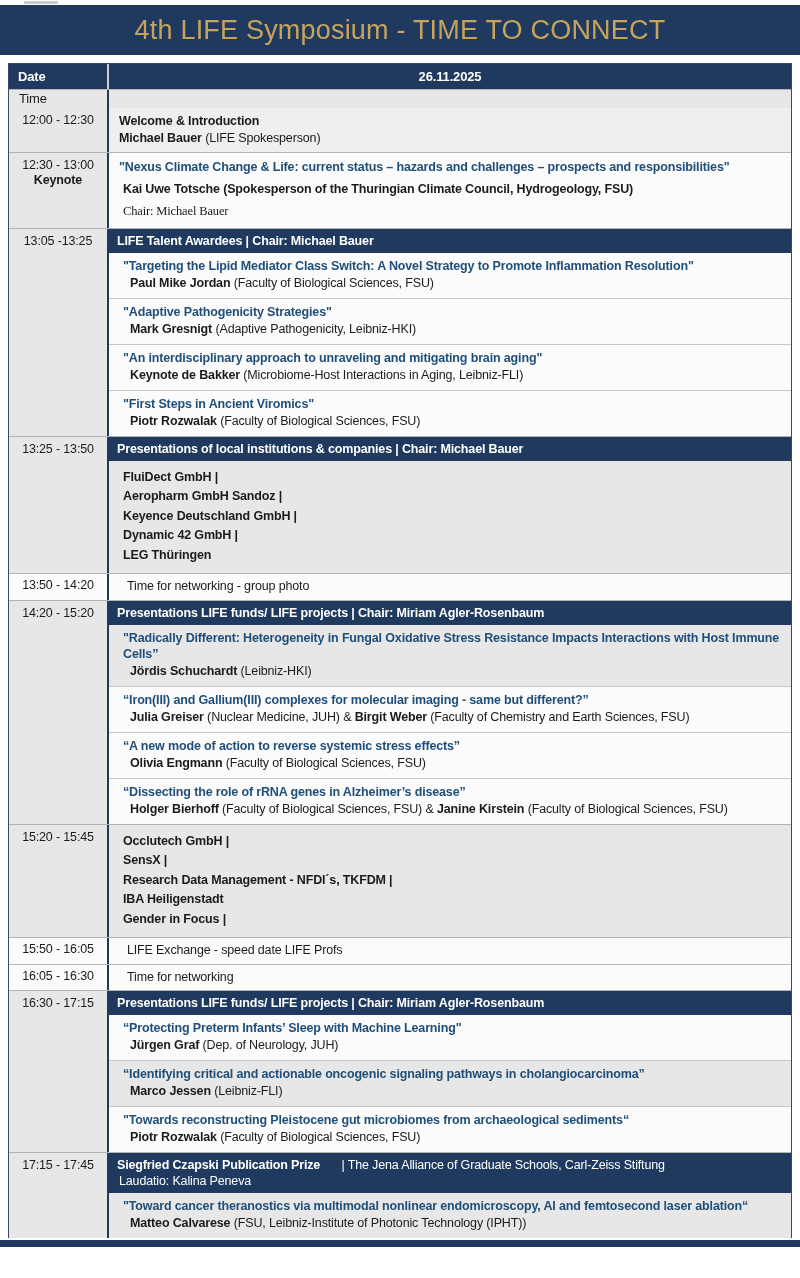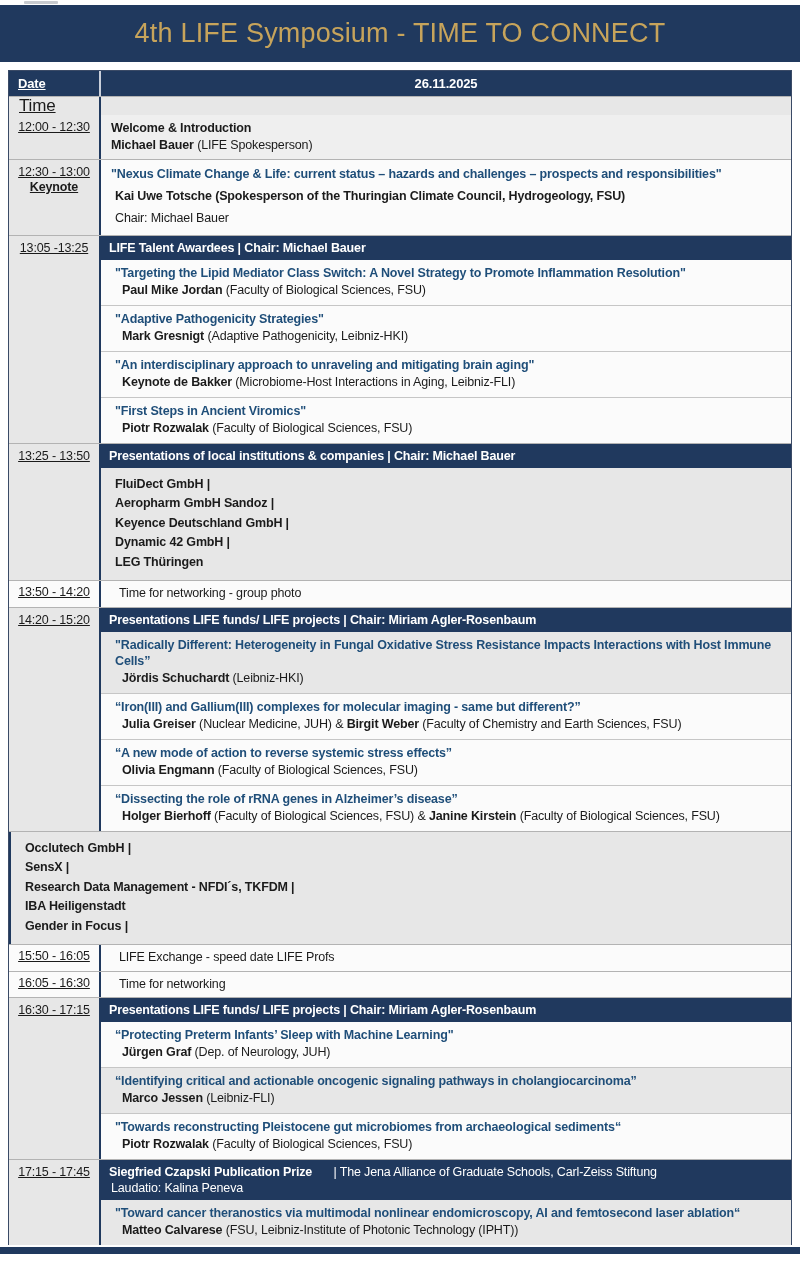--- a/index.html
+++ b/index.html
@@ -16,53 +16,53 @@
   }
   *{box-sizing:border-box;margin:0;padding:0;}
   html,body{width:800px;}
   body{
     height:1278px;overflow:hidden;background:#fff;
     font-family:"Liberation Sans", sans-serif;color:var(--ink);
     letter-spacing:-0.15px;
   }
   .top-artifact{height:5px;background:#fff;position:relative;}
   .top-artifact .smudge{position:absolute;left:24px;top:1px;width:34px;height:3px;background:#9aa0a8;opacity:.55;border-radius:1px;}
-  .banner{height:57px;background:var(--navy);display:flex;align-items:center;justify-content:center;}
+  .banner{height:50px;background:var(--navy);display:flex;align-items:center;justify-content:center;}
   .banner-title{color:var(--gold);font-size:27px;letter-spacing:0.2px;}
   .gap{height:8px;background:#fff;}
   .table-wrap{margin:0 8px;border:1px solid var(--outer-border);border-bottom:none;}
   .row{display:flex;border-top:1px solid var(--sep);}
   .row:first-child{border-top:none;}
-  .time-cell{width:90px;flex:none;text-align:center;padding-top:5px;font-size:12.5px;line-height:15px;text-decoration:underline;}
+  .time-cell{width:98px;flex:none;text-align:center;padding-top:5px;font-size:12.5px;line-height:15px;}
   .time-tag{font-weight:bold;}
   .content-cell{flex:1;border-left:2px solid var(--navy);min-width:0;}
   .bg-gray{background:var(--gray-row);}
   .bg-lgray{background:var(--lightgray-row);}
   .bg-white{background:var(--white-row);}
   .date-row{background:var(--navy);color:#fff;border-top:none;}
   .date-row .time-cell{text-align:left;padding:5px 0 5px 9px;font-weight:bold;font-size:13px;}
   .date-row .content-cell{border-left:2px solid #c9cfda;display:flex;align-items:center;justify-content:center;font-weight:bold;font-size:13px;padding:5px 0;}
-  .timelabel-row .time-cell{text-align:left;padding:1px 0 2px 10px;font-size:17px;}
+  .timelabel-row .time-cell{text-align:left;padding:1px 0 2px 10px;font-size:13px;}
   .timelabel-row{min-height:17px;}
   .sec-header{background:var(--navy);color:#fff;font-weight:bold;font-size:12.5px;line-height:16px;padding:4px 8px 4px 8px;}
   .sec-header .seg-reg{font-weight:normal;padding-left:18px;}
   .sec-header .hline2{font-weight:normal;padding-left:2px;}
   .talk{padding:5px 8px 7px 14px;}
   .talk + .talk{border-top:1px solid var(--talk-sep);}
   .line{font-size:12.5px;line-height:16.5px;}
   .talk-title{color:var(--title-blue);font-weight:bold;}
   .speaker-line{padding-left:7px;}
   .seg-b{font-weight:bold;}
   .companies{padding:7px 8px 8px 14px;}
   .companies .line{font-weight:bold;line-height:19.4px;}
   .plain-row .content-cell{padding:4px 8px 5px 18px;}
   .plain-row .time-cell{padding-top:4px;}
   .keynote-block{padding:6px 8px 8px 10px;}
   .keynote-block .line{margin-bottom:5px;line-height:17px;}
-  .keynote-block .line:last-child{margin-bottom:0;}
+  .keynote-block .line:last-child{margin-bottom:0;font-family:Liberation Serif, serif;}
   .keynote-block .speaker-line,.keynote-block .chair-line{padding-left:4px;}
   .simple-block{padding:5px 8px 6px 10px;}
   .thickbar{height:7px;background:var(--navy);margin-top:2px;}
 </style>
 </head>
 <body>
 
 <div class="top-artifact">
     <span class="smudge"></span>
   </div>
@@ -172,20 +172,23 @@
             <div class="line talk-title">“A new mode of action to reverse systemic stress effects”</div>
             <div class="line speaker-line"><span class="seg-b">Olivia Engmann</span><span class="seg-reg"> (Faculty of Biological Sciences, FSU)</span></div>
           </div>
           <div class="talk bg-white">
             <div class="line talk-title">“Dissecting the role of rRNA genes in Alzheimer’s disease”</div>
             <div class="line speaker-line"><span class="seg-b">Holger Bierhoff</span><span class="seg-reg"> (Faculty of Biological Sciences, FSU) &amp; </span><span class="seg-b">Janine Kirstein</span><span class="seg-reg"> (Faculty of Biological Sciences, FSU)</span></div>
           </div>
         </div>
       </div>
       <div class="row">
+        <div class="time-cell bg-gray">
+          <div>15:20 - 15:45</div>
+        </div>
         <div class="content-cell">
           <div class="companies bg-gray">
             <div class="line">Occlutech GmbH |</div>
             <div class="line">SensX |</div>
             <div class="line">Research Data Management - NFDI´s, TKFDM |</div>
             <div class="line">IBA Heiligenstadt</div>
             <div class="line">Gender in Focus |</div>
           </div>
         </div>
       </div>

